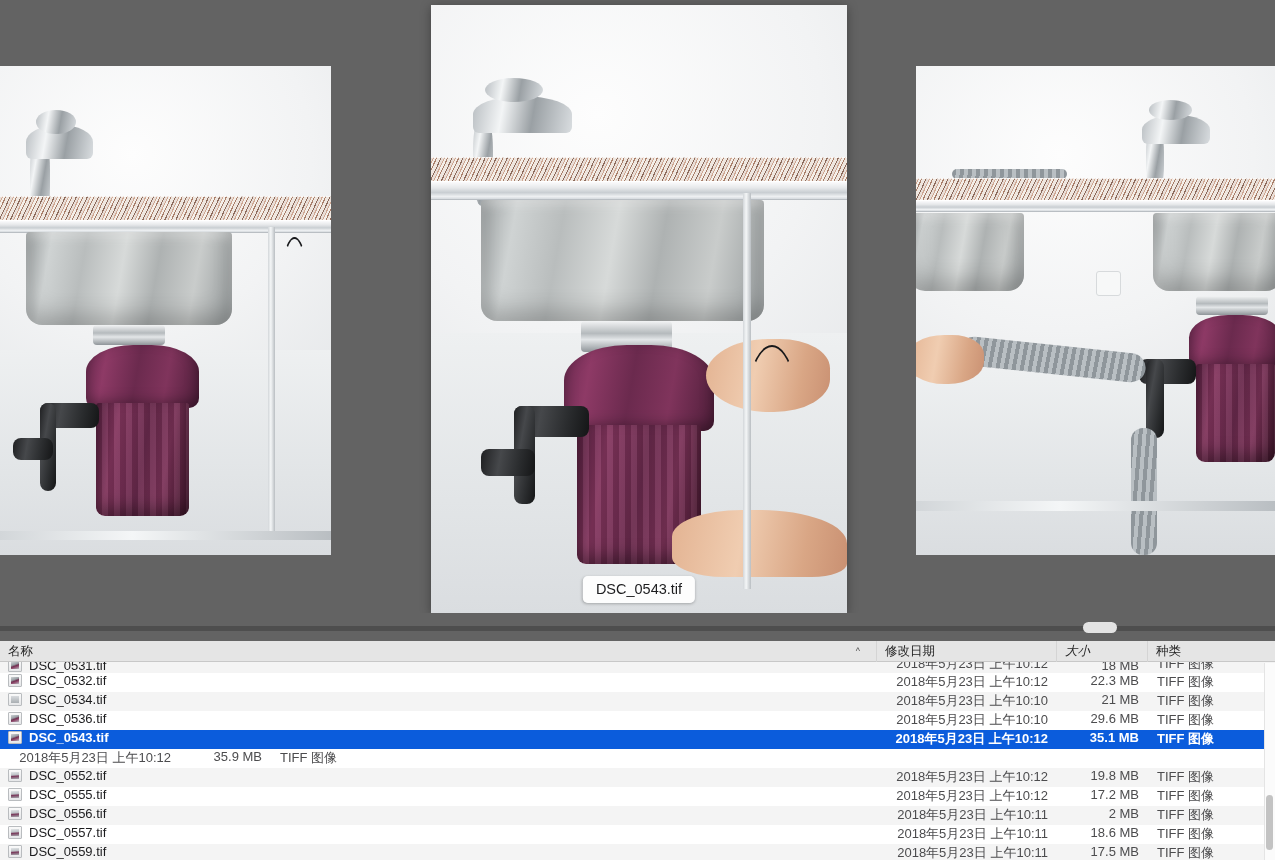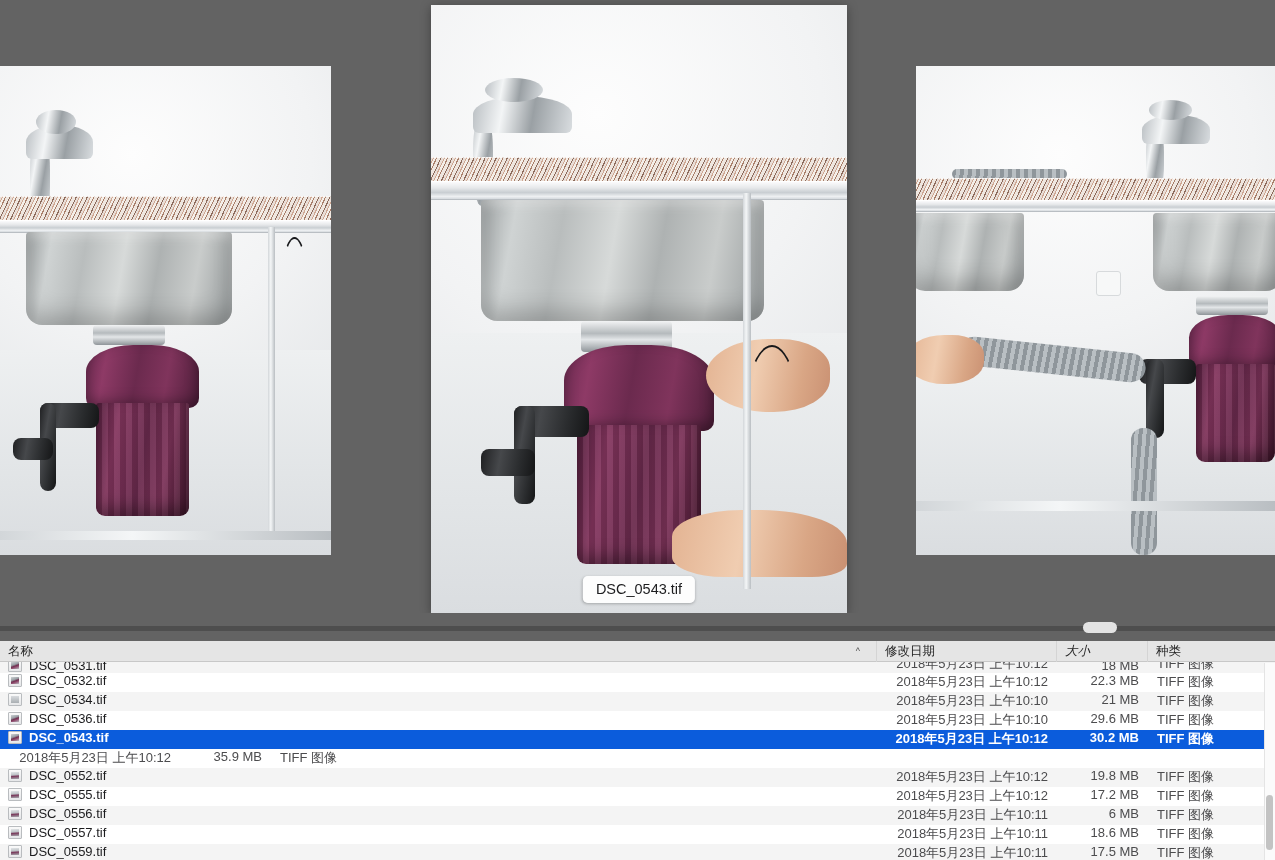--- a/index.html
+++ b/index.html
@@ -386,21 +386,21 @@
           <div class="c-date">2018年5月23日 上午10:10</div>
           <div class="c-size">29.6 MB</div>
           <div class="c-kind">TIFF 图像</div>
         </div>
         <div class="row selected">
           <div class="c-name">
             <span class="thumb-icon "></span>
             <span>DSC_0543.tif</span>
           </div>
           <div class="c-date">2018年5月23日 上午10:12</div>
-          <div class="c-size">30.2 MB</div>
+          <div class="c-size">35.1 MB</div>
           <div class="c-kind">TIFF 图像</div>
         </div>
         <div class="row even">
           <div class="c-date">2018年5月23日 上午10:12</div>
           <div class="c-size">35.9 MB</div>
           <div class="c-kind">TIFF 图像</div>
         </div>
         <div class="row odd">
           <div class="c-name">
             <span class="thumb-icon land"></span>
@@ -418,21 +418,21 @@
           <div class="c-date">2018年5月23日 上午10:12</div>
           <div class="c-size">17.2 MB</div>
           <div class="c-kind">TIFF 图像</div>
         </div>
         <div class="row odd">
           <div class="c-name">
             <span class="thumb-icon land"></span>
             <span>DSC_0556.tif</span>
           </div>
           <div class="c-date">2018年5月23日 上午10:11</div>
-          <div class="c-size">6 MB</div>
+          <div class="c-size">2 MB</div>
           <div class="c-kind">TIFF 图像</div>
         </div>
         <div class="row even">
           <div class="c-name">
             <span class="thumb-icon land"></span>
             <span>DSC_0557.tif</span>
           </div>
           <div class="c-date">2018年5月23日 上午10:11</div>
           <div class="c-size">18.6 MB</div>
           <div class="c-kind">TIFF 图像</div>

